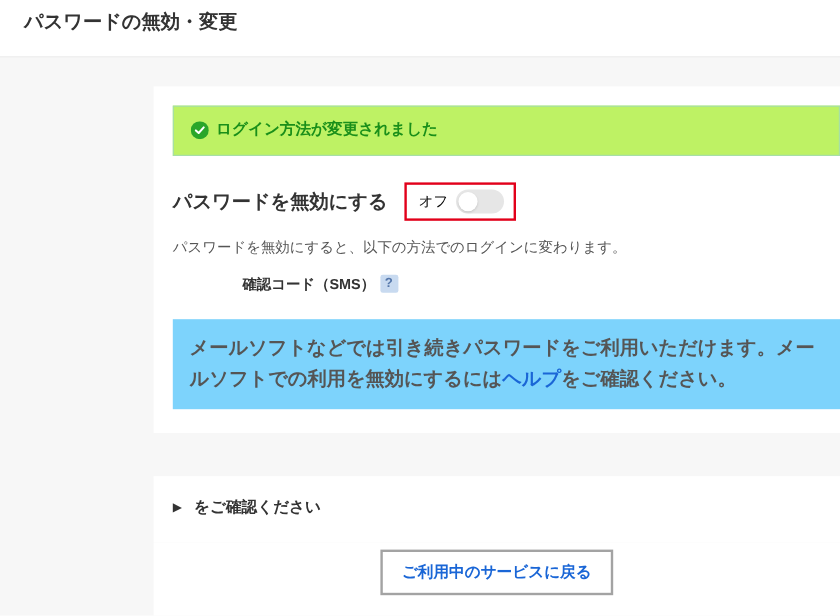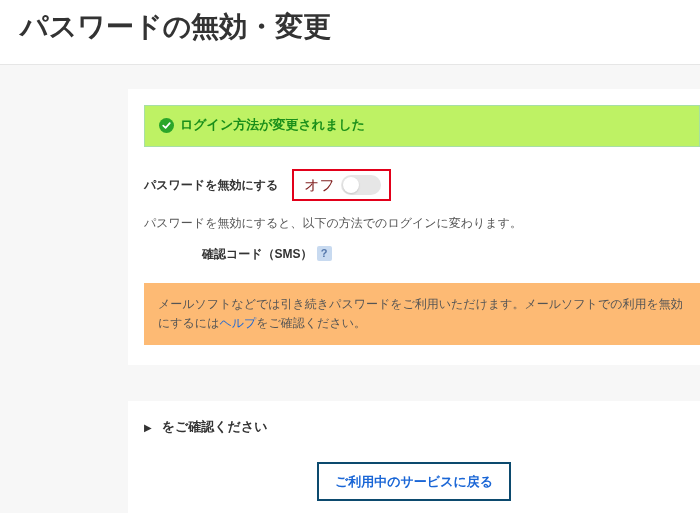--- a/index.html
+++ b/index.html
@@ -10,21 +10,21 @@
     height: 513px;
     overflow: hidden;
     color: #333;
   }
   .page-title-wrap {
     padding: 8px 20px 18px 20px;
     border-bottom: 1px solid #e6e6e6;
     background: #fff;
   }
   .page-title {
-    font-size: 28px;
+    font-size: 16px;
     font-weight: 600;
     color: #333;
   }
   .gray-area {
     background: #f7f7f7;
     padding: 24px 0 0 0;
   }
   .card {
     background: #fff;
     margin-left: 128px;
@@ -56,34 +56,34 @@
     font-size: 12px;
     color: #555;
   }
   .toggle-row {
     display: flex;
     align-items: center;
     gap: 14px;
     margin-top: 22px;
   }
   .toggle-label {
-    font-size: 12px;
+    font-size: 16px;
     font-weight: 700;
     color: #333;
   }
   .toggle-highlight {
     border: 2px solid #e2001a;
     padding: 4px 8px 4px 10px;
     display: inline-flex;
     align-items: center;
     gap: 6px;
   }
   .toggle-text {
-    font-size: 15px;
-    color: #7f1d1d;
+    font-size: 12px;
+    color: #000000;
   }
   .toggle-switch {
     width: 40px;
     height: 20px;
     background: #e6e6e6;
     border-radius: 10px;
     position: relative;
   }
   .toggle-knob {
     width: 16px;
@@ -117,26 +117,27 @@
     height: 15px;
     background: #c8daf0;
     color: #5577aa;
     font-size: 11px;
     font-weight: 700;
     text-align: center;
     line-height: 15px;
     border-radius: 2px;
   }
   .info-box {
-    background: #fdba74;
+    background: #7dd3fc;
     padding: 12px 14px;
     margin-top: 20px;
-    font-size: 12px;
+    font-size: 16px;
     color: #555;
     line-height: 1.6;
+    font-weight: bold;
   }
   .info-box a {
     color: #1a66d6;
     text-decoration: none;
   }
   .spacer {
     height: 36px;
     background: #f7f7f7;
   }
   .card2 {
@@ -160,21 +161,21 @@
     color: #333;
   }
   .return-wrap {
     background: #fff;
     margin-left: 128px;
     padding: 6px 0 30px 0;
     text-align: center;
   }
   .return-highlight {
     display: inline-block;
-    border: 2px solid #0c4a6e;
+    border: 2px solid #a3a3a3;
     padding: 8px 16px;
   }
   .return-link {
     color: #1a66d6;
     font-weight: 700;
     font-size: 13px;
     text-decoration: none;
   }
 </style>
 </head>

